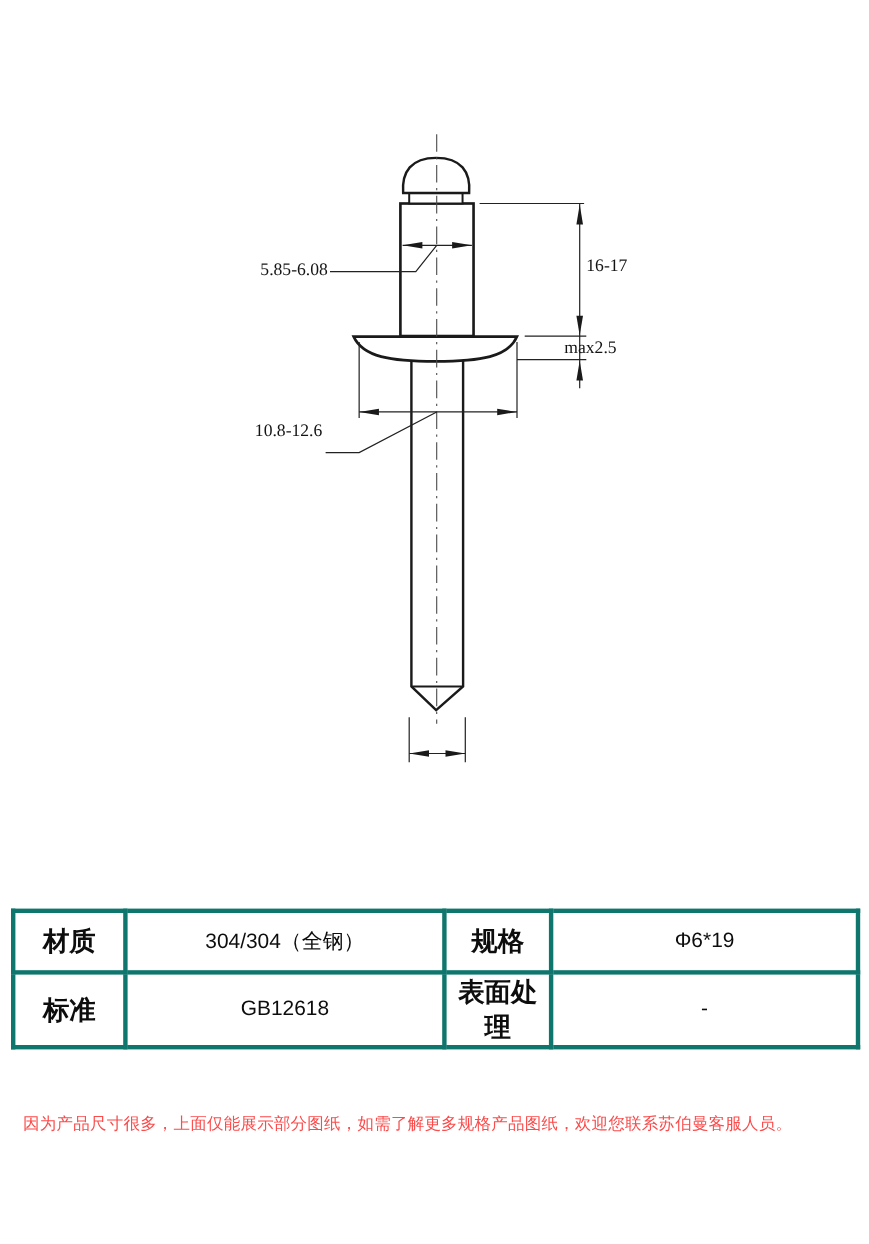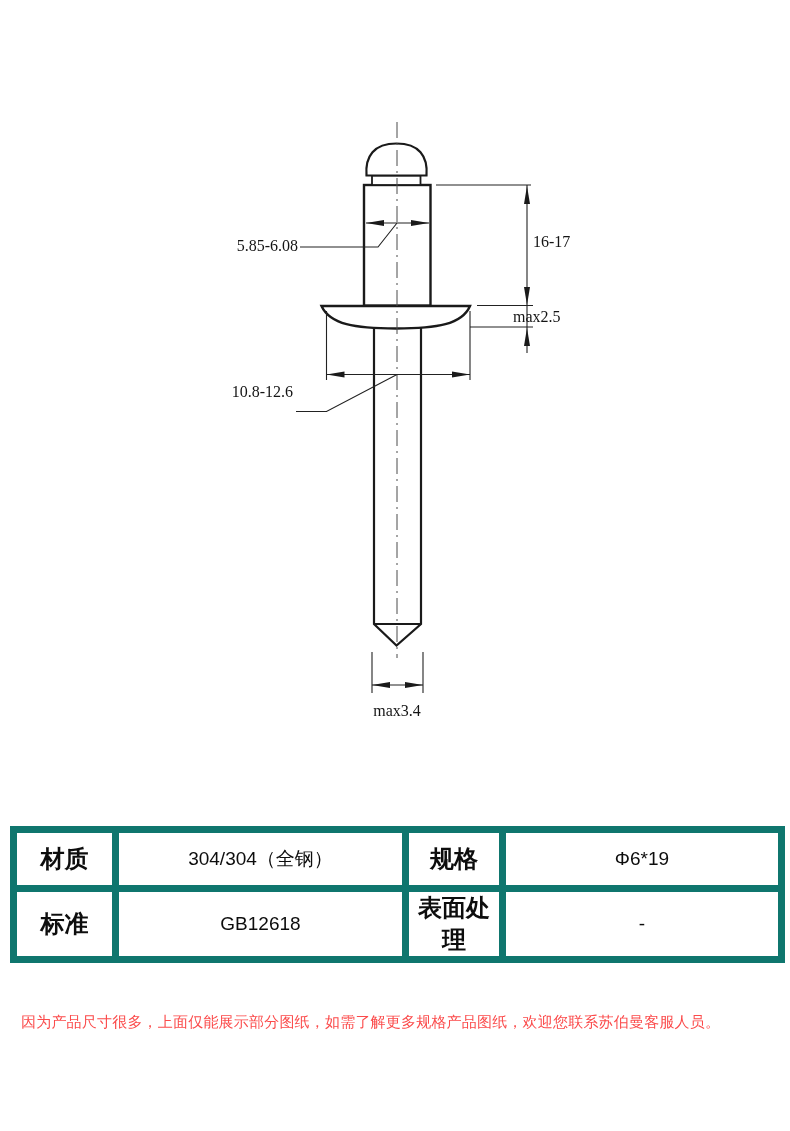--- a/index.html
+++ b/index.html
@@ -12,21 +12,21 @@
     font-family:Liberation Serif, serif;
     font-size:16px;line-height:27px;color:#141414;white-space:nowrap;
   }
   .dim.r{text-align:right;}
   .dim.c{text-align:center;}
   table.spec{
     position:absolute;left:10px;top:826px;width:768px;
     border-collapse:collapse;table-layout:fixed;background:#fff;
   }
   table.spec td{
-    border:7px solid #0f766e;height:52px;text-align:center;vertical-align:middle;
+    border:4px solid #0f766e;height:52px;text-align:center;vertical-align:middle;
     color:#0d0d0d;padding:0 2px;overflow:hidden;
   }
   td.lbl{font-weight:bold;font-size:24px;}
   td.val{font-size:19px;margin-left:14px;}
   .note{
     position:absolute;left:21px;top:1011px;width:762px;
     font-size:15px;line-height:22px;letter-spacing:0.2px;white-space:nowrap;
   }
 </style>
 </head>
@@ -78,21 +78,20 @@
         <polygon points="470,374.5 452,371.5 452,377.5"></polygon>
         <polygon points="372,685 390,682 390,688"></polygon>
         <polygon points="423,685 405,682 405,688"></polygon>
       </g>
     </svg>
 
     <span class="dim r" style="left:148px;top:232px;width:150px;">5.85-6.08</span>
     <span class="dim" style="left:533px;top:228px;">16-17</span>
     <span class="dim" style="left:513px;top:303px;">max2.5</span>
     <span class="dim r" style="left:143px;top:378px;width:150px;">10.8-12.6</span>
-    <span class="dim c" style="left:322px;top:697px;width:150px;">max3.4</span>
   </div>
 
   <table class="spec">
     <colgroup>
       <col style="width:102px">
         <col style="width:290px">
         <col style="width:97px">
         <col style="width:279px">
     </colgroup>
     <tbody>

